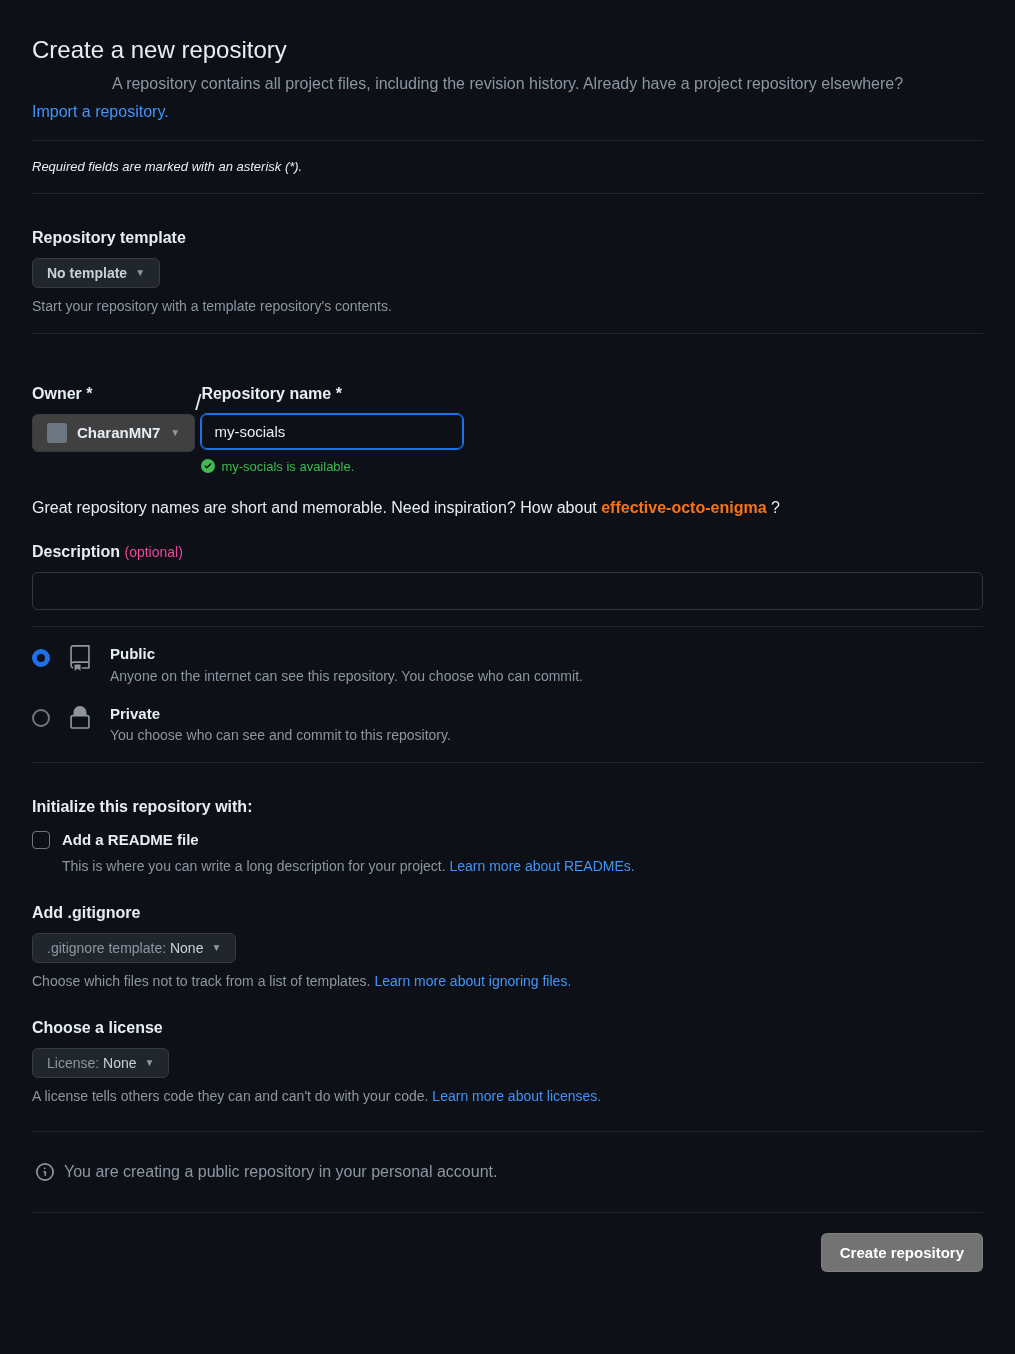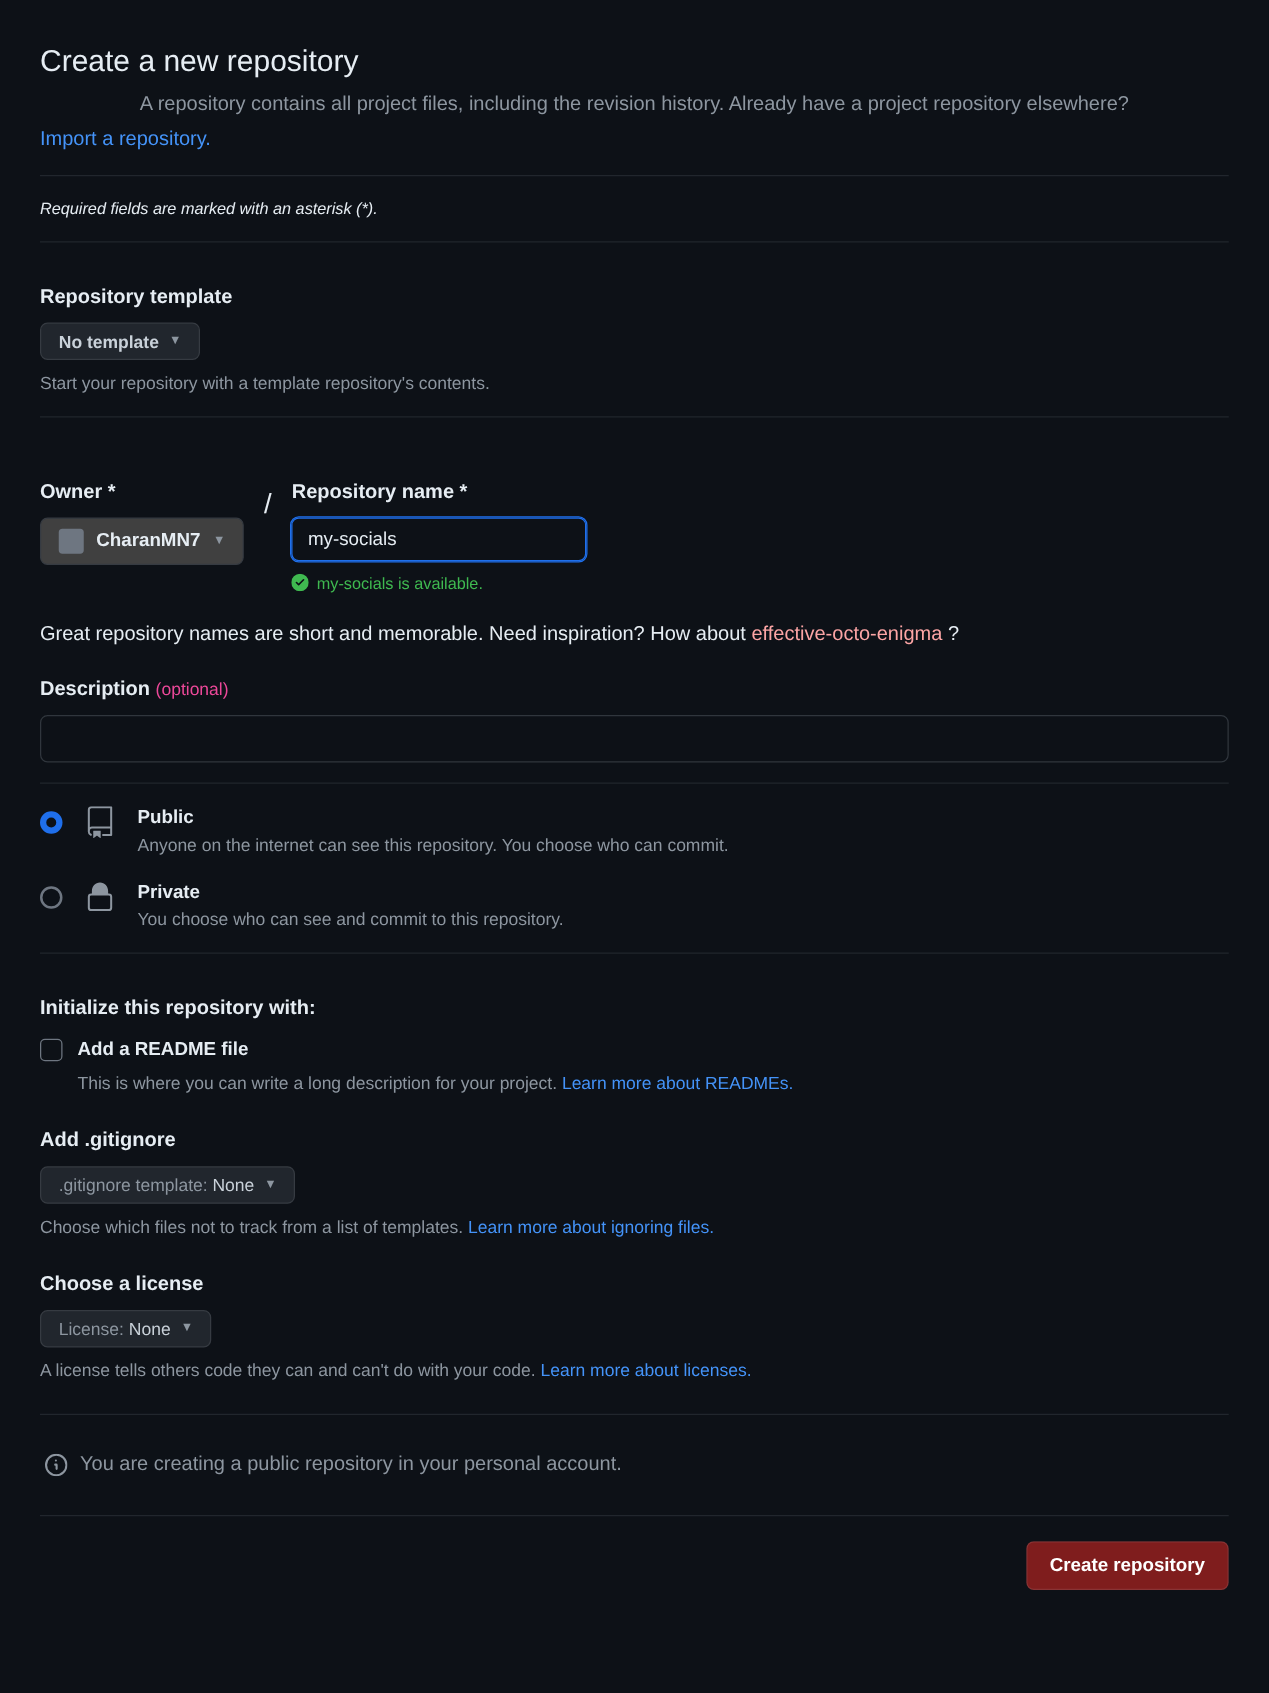--- a/index.html
+++ b/index.html
@@ -62,21 +62,20 @@
     color: #8d96a0;
   }
   .help-text {
     color: #8d96a0;
     font-size: 14px;
     margin-top: 8px;
   }
   .owner-row {
     display: flex;
     align-items: flex-start;
-    gap: 16px;
   }
   .owner-col { display: flex; flex-direction: column; }
   .slash {
     font-size: 22px;
     color: #e6edf3;
     margin-top: 36px;
   }
   .owner-btn {
     background: #404040;
     border: 1px solid #363b42;
@@ -97,39 +96,39 @@
     display: inline-block;
   }
   .repo-input {
     background: #0d1117;
     border: 1px solid #1f6feb;
     outline: 1px solid #1f6feb;
     border-radius: 6px;
     color: #e6edf3;
     padding: 8px 12px;
     font-size: 15px;
-    width: 236px;
+    width: 262px;
   }
   .available {
     color: #3fb950;
     font-size: 13px;
     margin-top: 8px;
     display: flex;
     align-items: center;
     gap: 6px;
   }
   .available-icon {
     color: #3fb950;
   }
   .inspiration {
     font-size: 16px;
     color: #e6edf3;
     margin-top: 20px;
   }
-  .suggestion { color: #fca5a5; font-weight: 400; }
+  .suggestion { color: #f97316; font-weight: 700; }
   .desc-label {
     font-size: 16px;
     font-weight: 600;
     margin-top: 20px;
     margin-bottom: 8px;
   }
   .optional { color: #ec4899; font-weight: 400; font-size: 14px; }
   .desc-input {
     width: 100%;
     background: #0d1117;
@@ -192,21 +191,21 @@
     color: #8d96a0;
     font-size: 16px;
   }
   .info-icon { fill: #8d96a0; }
   .actions {
     display: flex;
     justify-content: flex-end;
     margin-top: 20px;
   }
   .btn-primary {
-    background: #7f1d1d;
+    background: #737373;
     border: 1px solid rgba(240,246,252,0.1);
     border-radius: 6px;
     color: #fff;
     font-size: 15px;
     font-weight: 600;
     padding: 10px 18px;
     cursor: pointer;
   }
   .mb16 { margin-bottom: 16px; }
 </style>

